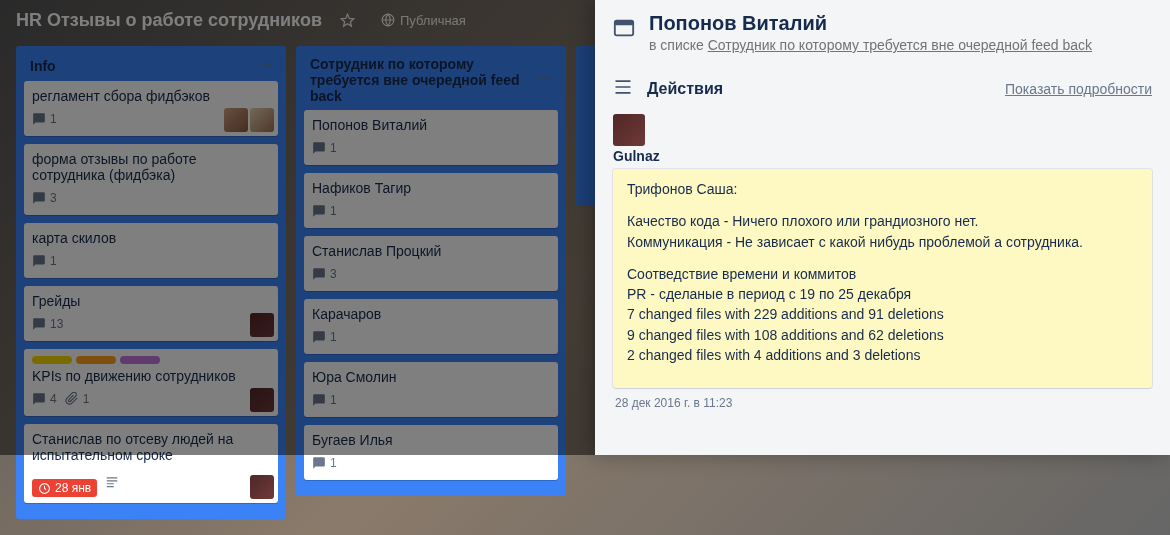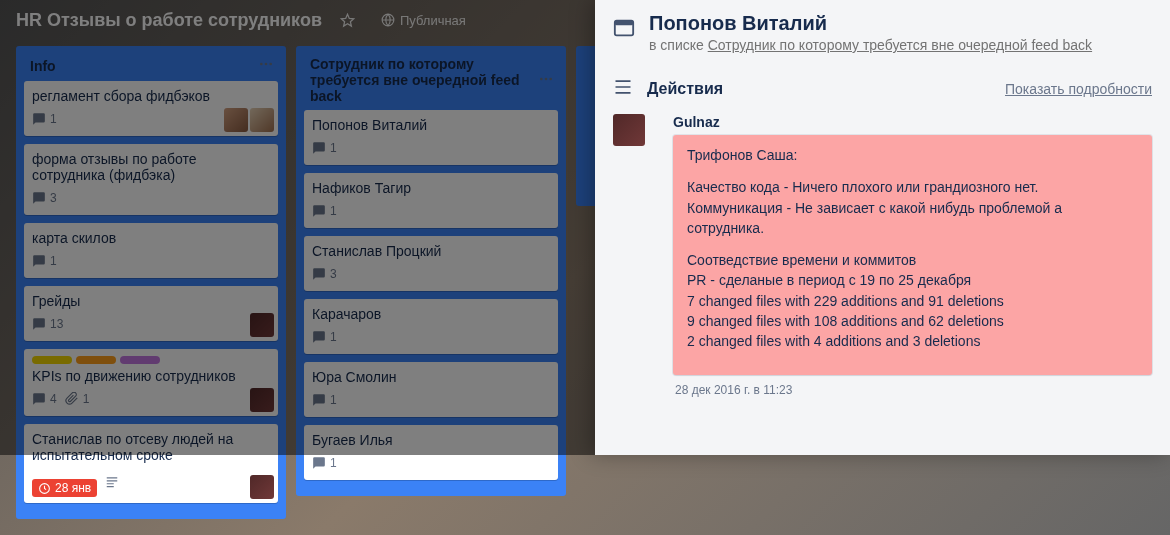--- a/index.html
+++ b/index.html
@@ -174,38 +174,39 @@
   flex: 1;
 }
 .details-link {
   color: #6b778c;
   text-decoration: underline;
   font-size: 14px;
   cursor: pointer;
 }
 .activity {
   display: flex;
-  gap: 28px;
+  gap: 2px;
+  flex-direction: column;
 }
 .act-avatar {
   width: 32px;
   height: 32px;
   border-radius: 3px;
   flex-shrink: 0;
   background: linear-gradient(135deg,#502828,#703838);
 }
 .act-body { flex: 1; }
 .act-user {
   font-size: 14px;
   font-weight: 700;
   color: #172b4d;
   margin-bottom: 5px;
 }
 .comment-box {
-  background: #fca5a5;
+  background: #fef9c3;
   border-radius: 3px;
   box-shadow: 0 1px 2px -1px rgba(9,30,66,.25), 0 0 0 1px rgba(9,30,66,.08);
   padding: 10px 14px;
   font-size: 14px;
   color: #172b4d;
   line-height: 1.45;
 }
 .comment-box p { margin-bottom: 12px; }
 .comment-box p:last-child { margin-bottom: 13px; }
 .timestamp {

